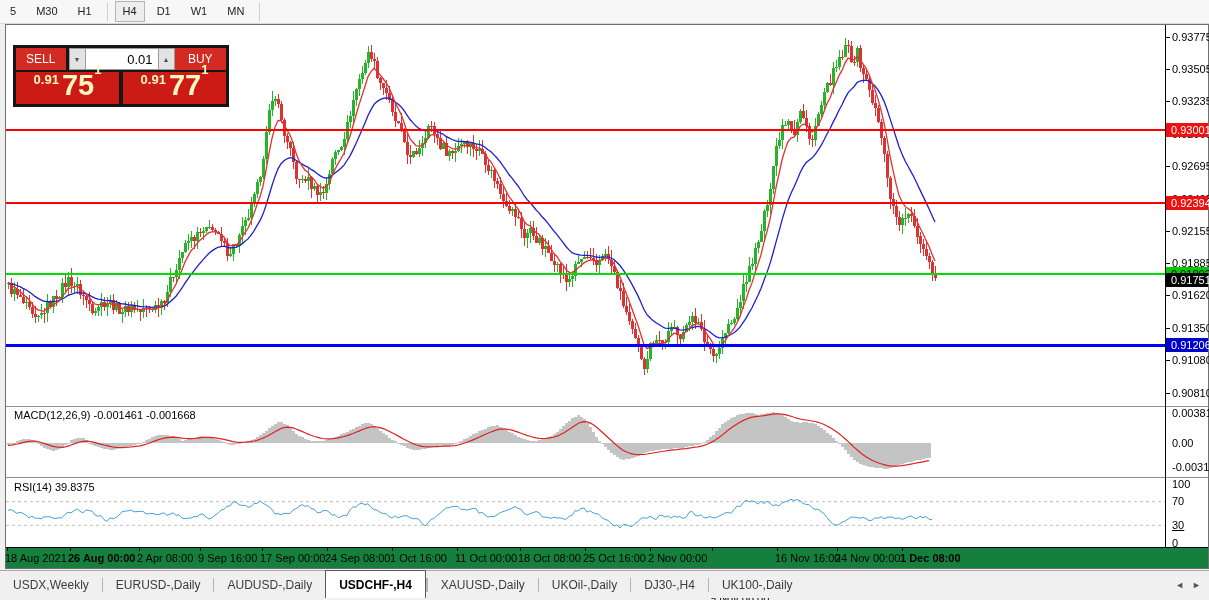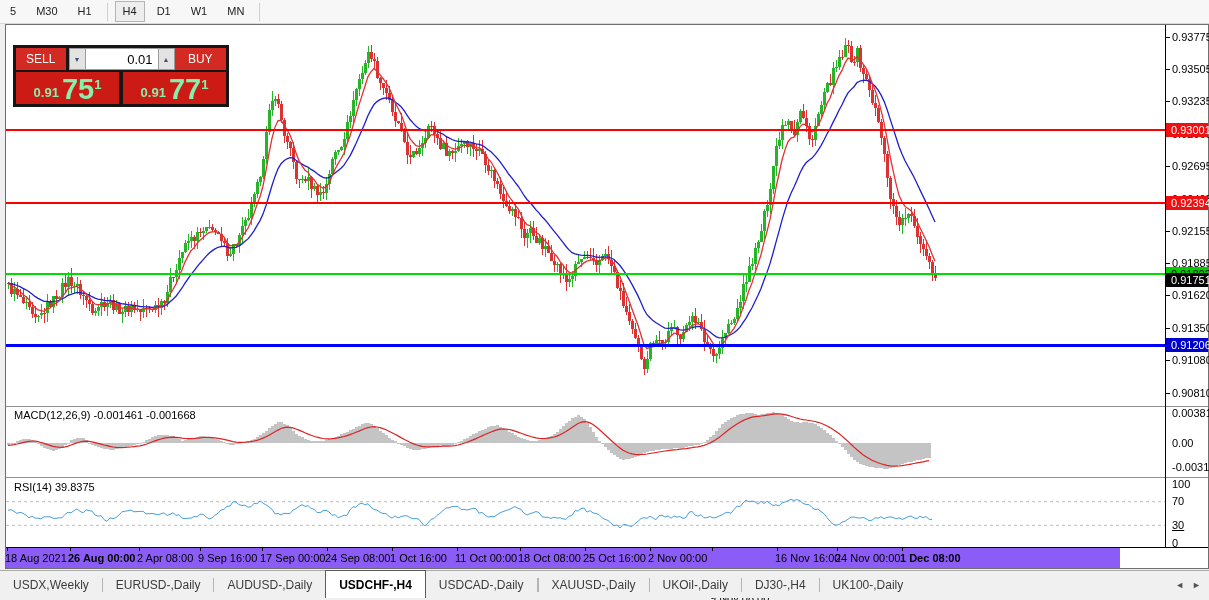--- a/index.html
+++ b/index.html
@@ -25,36 +25,36 @@
   
   .trade-panel{position:absolute;left:7px;top:20px;width:216px;height:62px;background:#161616;padding:0;}
   .tp-row1{position:absolute;left:3px;top:3px;right:3px;height:22px;display:flex;}
   .btn-red{background:#d32b23;color:#fff;font-size:12px;display:flex;align-items:center;justify-content:center;border:none;cursor:pointer;}
   .sell-btn{width:52px;}
   .buy-btn{width:54px;margin-left:0;}
   .spin{display:flex;margin-left:3px;margin-right:0;}
   .spin-btn{width:15px;background:#e3e3e3;border:1px solid #9c9c9c;color:#44507c;font-size:7px;display:flex;align-items:center;justify-content:center;cursor:pointer;}
   .vol-input{width:62px;border:1px solid #9c9c9c;border-left:none;border-right:none;text-align:right;font-size:13px;padding:0 5px;font-family:"Liberation Sans",sans-serif;}
   .tp-row2{position:absolute;left:3px;top:27px;right:3px;bottom:3px;display:flex;}
-  .price-box{background:#cb1b14;color:#86efac;flex:1;display:flex;align-items:flex-end;justify-content:center;padding-bottom:2px;cursor:pointer;}
+  .price-box{background:#cb1b14;color:#fef9c3;flex:1;display:flex;align-items:flex-start;justify-content:center;padding-bottom:10px;cursor:pointer;}
   .price-box.left{margin-right:2px;}
   .price-box.right{margin-left:2px;}
   .p-small{font-size:13px;font-weight:bold;margin-right:3px;margin-bottom:2px;}
   .p-big{font-size:29px;font-weight:bold;line-height:26px;}
   .p-sup{font-size:13px;font-weight:bold;transform:translateY(-10px);}
 
   
   .price-axis{position:absolute;left:1160px;top:0;width:42px;height:522px;background:#fff;}
   .pa-tick{position:absolute;left:0;width:4px;height:1px;background:#000;}
   .pa-label{position:absolute;left:6px;font-size:11px;color:#000;line-height:13px;white-space:nowrap;}
   .pa-badge{position:absolute;left:0;width:42px;height:14px;line-height:14px;font-size:11px;padding-left:5px;box-sizing:border-box;white-space:nowrap;}
   .axis-sep{position:absolute;left:0;width:42px;height:1px;background:#919191;}
 
   
-  .time-axis{position:absolute;left:0;top:523px;width:1114px;height:20px;background:#8b5cf6;}
+  .time-axis{position:absolute;left:0;top:523px;width:1202px;height:20px;background:#15803d;}
   .ta-label{position:absolute;top:4px;font-size:11px;color:#000;white-space:nowrap;}
   .ta-tick{position:absolute;top:0;width:1px;height:3px;background:#000;}
 
   
   .tabbar{position:absolute;left:0;top:570px;width:1209px;height:27px;background:#f0f0f0;border-top:1px solid #a9a9a9;display:flex;align-items:stretch;}
   .tab{display:flex;align-items:center;padding:0 13px;font-size:12px;color:#3c3c3c;cursor:pointer;white-space:nowrap;}
   .tab.active{background:#fff;border:1px solid #5a5a5a;border-bottom:none;color:#000;font-weight:bold;margin-top:-1px;}
   .tab-sep{width:1px;height:14px;background:#b5b5b5;align-self:center;}
   .tab-arrows{margin-left:auto;display:flex;align-items:center;gap:8px;padding-right:8px;color:#555;font-size:9px;}
   .tab-arrows span{cursor:pointer;}
@@ -1123,21 +1123,20 @@
     </div>
 </div>
 
 <div class="tabbar" id="tabbar">
     <div class="tab">USDX,Weekly</div>
     <div class="tab-sep"></div>
     <div class="tab">EURUSD-,Daily</div>
     <div class="tab-sep"></div>
     <div class="tab">AUDUSD-,Daily</div>
     <div class="tab active">USDCHF-,H4</div>
-    <div class="tab">USDCAD-,Daily</div>
     <div class="tab-sep"></div>
     <div class="tab-sep"></div>
     <div class="tab">XAUUSD-,Daily</div>
     <div class="tab-sep"></div>
     <div class="tab">UKOil-,Daily</div>
     <div class="tab-sep"></div>
     <div class="tab">DJ30-,H4</div>
     <div class="tab-sep"></div>
     <div class="tab">UK100-,Daily</div>
     <div class="tab-arrows">

